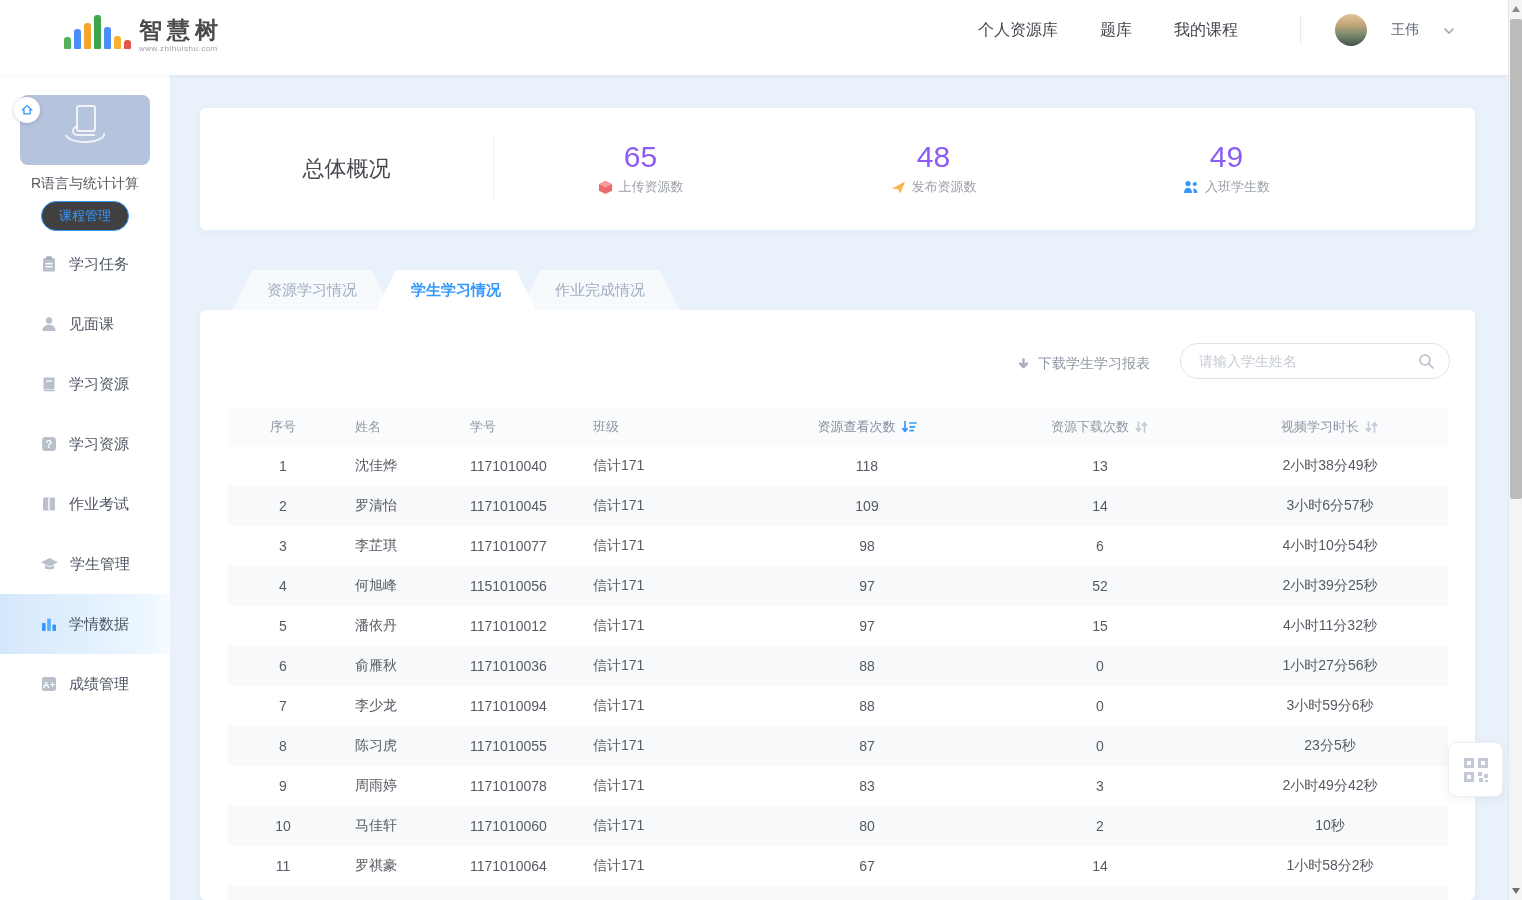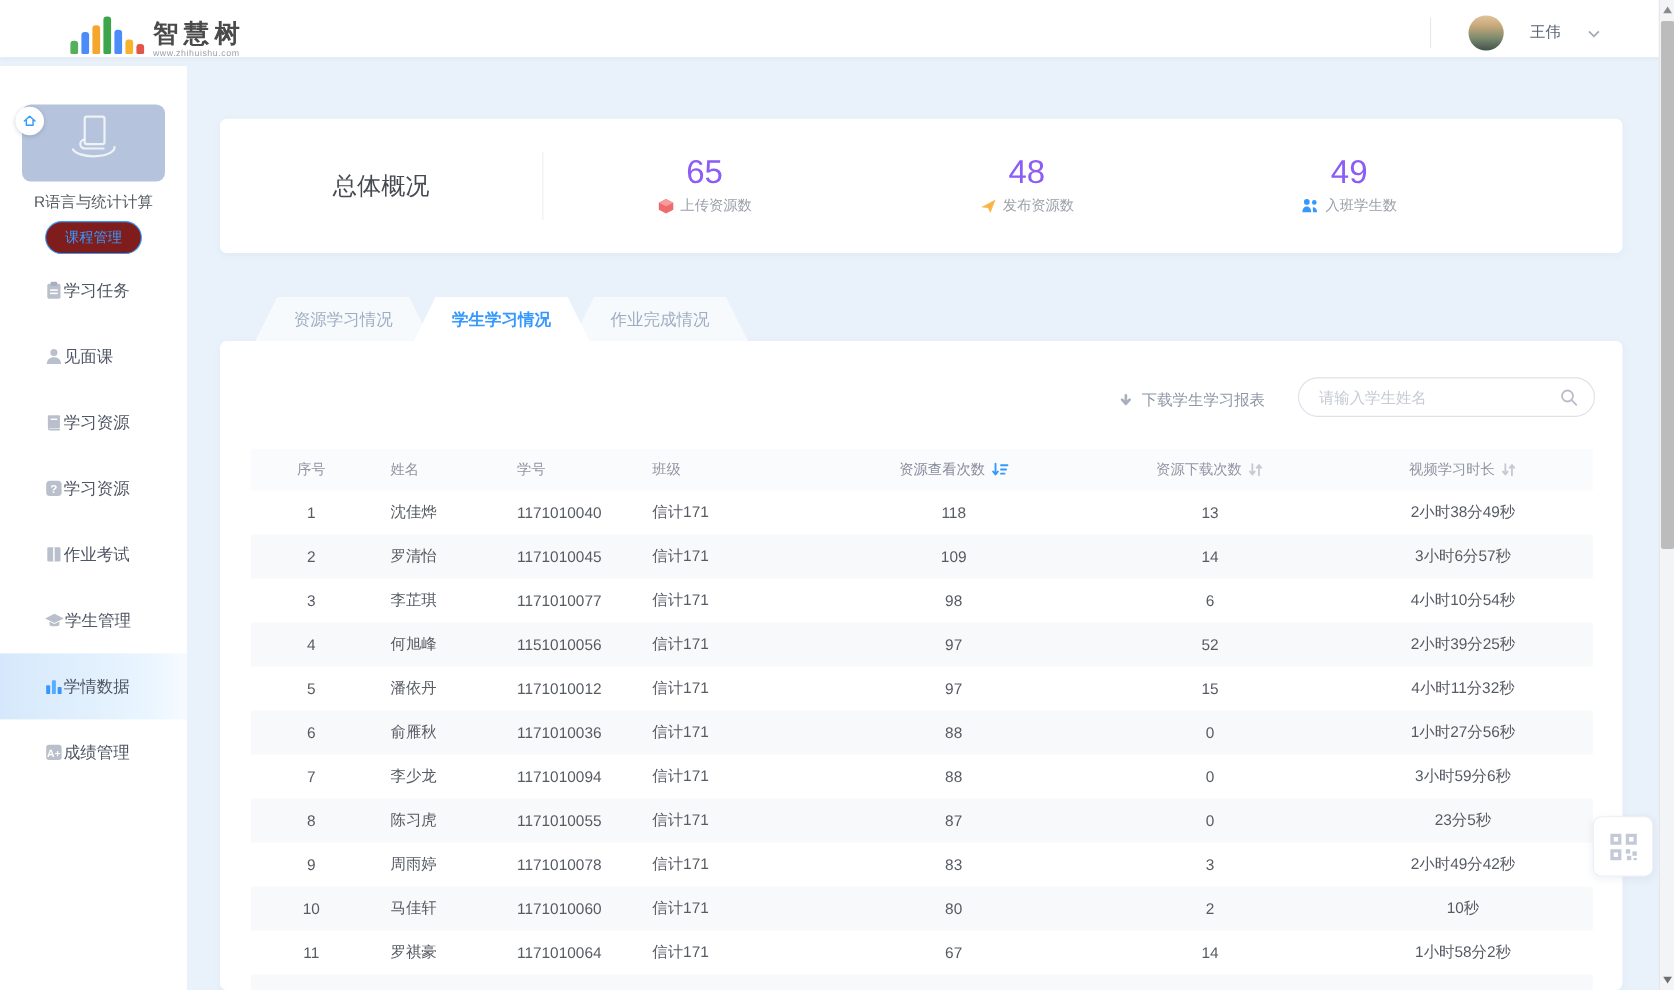--- a/index.html
+++ b/index.html
@@ -1,21 +1,21 @@
 <!DOCTYPE html>
 <html><head>
 <meta charset="utf-8">
 <style>
   * { margin:0; padding:0; box-sizing:border-box; }
   html,body { width:1522px; height:900px; overflow:hidden; }
   body { font-family:"Liberation Sans","DejaVu Sans",sans-serif; background:#e9f1fa; position:relative; }
   .page { position:absolute; inset:0; width:1522px; height:900px; }
 
   
-  .topbar { position:absolute; left:0; top:0; width:1522px; height:52px; background:#fff;
+  .topbar { position:absolute; left:0; top:0; width:1522px; height:75px; background:#fff;
             box-shadow:0 1px 4px rgba(60,80,120,.08); z-index:20; }
   .logo { position:absolute; left:64px; top:9px; height:44px; display:flex; align-items:flex-end; cursor:pointer; }
   .logo-bars { display:flex; align-items:flex-end; gap:3px; margin-bottom:4px; }
   .logo-bars i { display:block; width:7px; border-radius:3px 3px 1px 1px; }
   .b1{height:12px;background:#54b05a;} .b2{height:20px;background:#4b8df8;} .b3{height:26px;background:#f7a62d;}
   .b4{height:34px;background:#3da64b;} .b5{height:22px;background:#4b8df8;} .b6{height:13px;background:#f7b32d;}
   .b7{height:9px;background:#e35549;}
   .logo-text { margin-left:8px; line-height:1; }
   .logo-title { font-size:23px; font-weight:bold; color:#4a4a4a; letter-spacing:5px; }
   .logo-sub { font-size:8px; color:#9aa0aa; margin-top:3px; letter-spacing:.5px; }
@@ -31,24 +31,24 @@
 
   
   .sidebar { position:absolute; left:0; top:60px; width:170px; height:840px; background:#fff; z-index:10; }
   .course-card { position:absolute; left:20px; top:35px; width:130px; height:70px; border-radius:8px;
                  background:#b6c3dc; display:flex; align-items:center; justify-content:center; cursor:pointer; }
   .home-badge { position:absolute; left:-6px; top:2px; width:26px; height:26px; border-radius:50%;
                 background:#fff; box-shadow:0 1px 4px rgba(50,80,120,.25); display:flex; align-items:center;
                 justify-content:center; cursor:pointer; }
   .course-name { position:absolute; left:0; top:115px; width:170px; text-align:center; font-size:14px; color:#54595f; }
   .manage-pill { position:absolute; left:50%; transform:translateX(-50%); top:141px; padding:5px 17px;
-                 border:1px solid #3598fe; border-radius:15px; color:#3598fe; font-size:13px; background:#7f1d1d;
+                 border:1px solid #3598fe; border-radius:15px; color:#3598fe; font-size:13px; background:#404040;
                  cursor:pointer; white-space:nowrap; }
   .menu { position:absolute; left:0; top:174px; width:170px; }
-  .menu-item { height:60px; display:flex; align-items:center; padding-left:40px; gap:0; cursor:pointer; }
+  .menu-item { height:60px; display:flex; align-items:center; padding-left:40px; gap:11px; cursor:pointer; }
   .menu-item .mi-label { font-size:15px; color:#4f5663; }
   .menu-item.active { background:linear-gradient(90deg,#d5e8fb 0%,#eaf5ff 80%,#f6fbff 100%); }
 
   
   .overview-card { position:absolute; left:200px; top:108px; width:1275px; height:122px; background:#fff;
                    border-radius:6px; display:flex; box-shadow:0 2px 8px rgba(90,120,170,.05); }
   .ov-title-box { width:293px; display:flex; align-items:center; justify-content:center; }
   .ov-title { font-size:22px; color:#46494f; }
   .ov-divider { width:1px; height:62px; background:#ededf0; align-self:center; }
   .ov-stats { flex:1; display:flex; }
@@ -118,20 +118,25 @@
           <i class="b4"></i>
           <i class="b5"></i>
           <i class="b6"></i>
           <i class="b7"></i>
       </div>
       <div class="logo-text">
         <div class="logo-title">智慧树</div>
         <div class="logo-sub">www.zhihuishu.com</div>
       </div>
     </div>
+    <div class="nav-links">
+      <span class="nav-link">个人资源库</span>
+      <span class="nav-link">题库</span>
+      <span class="nav-link">我的课程</span>
+    </div>
     <div class="nav-divider"></div>
     <div class="user-area">
       <div class="avatar"></div>
       <span class="user-name">王伟</span>
       <svg class="chev" width="12" height="8" viewBox="0 0 12 8">
         <polyline points="1.5,1.5 6,6 10.5,1.5" fill="none" stroke="#a3aab6" stroke-width="1.6"></polyline>
       </svg>
     </div>
   </div>
 

